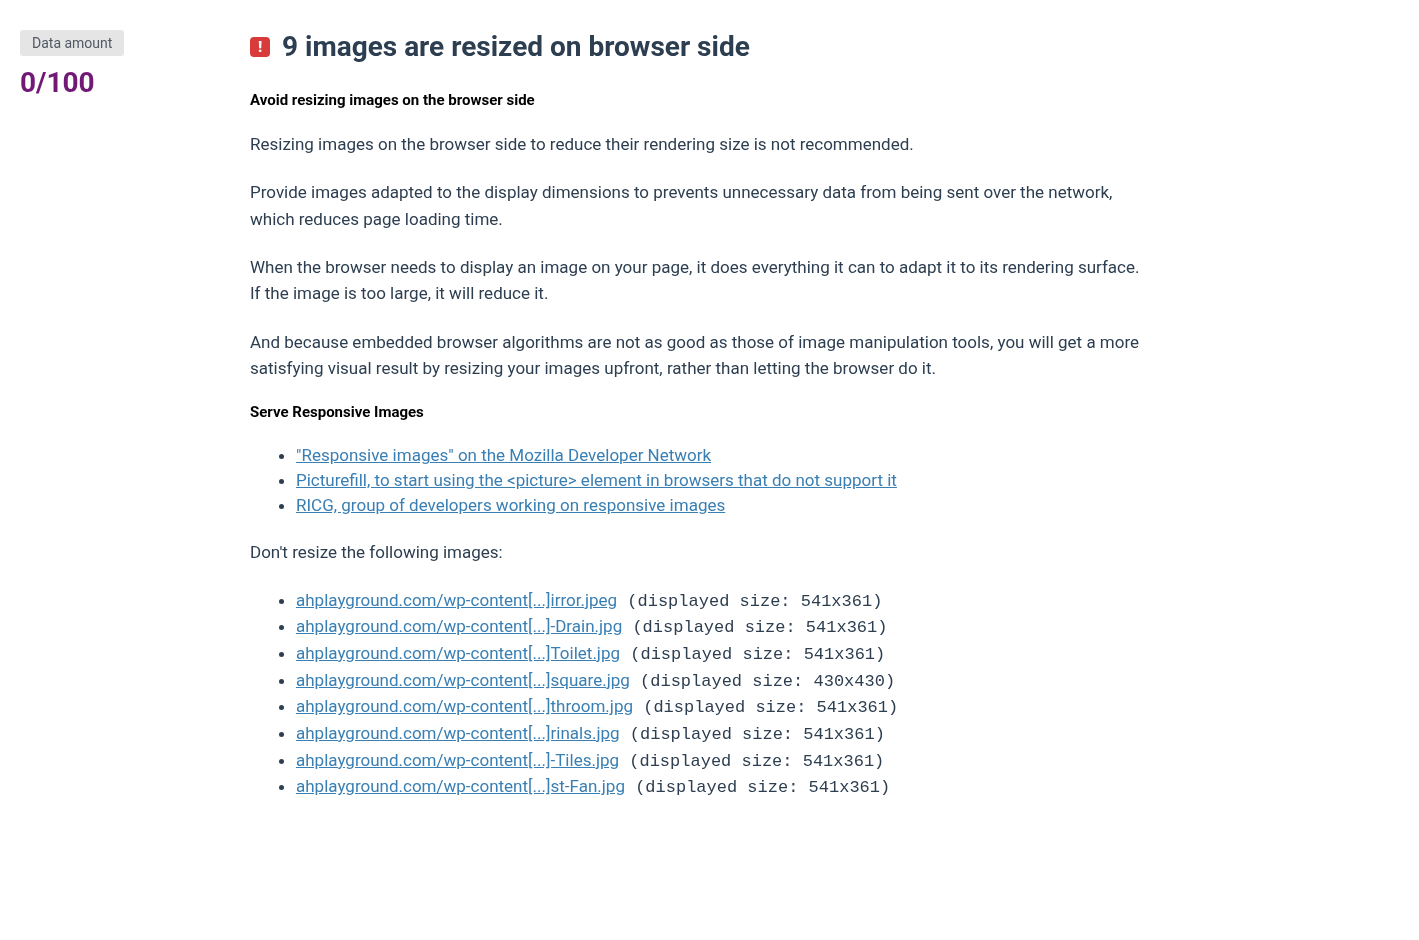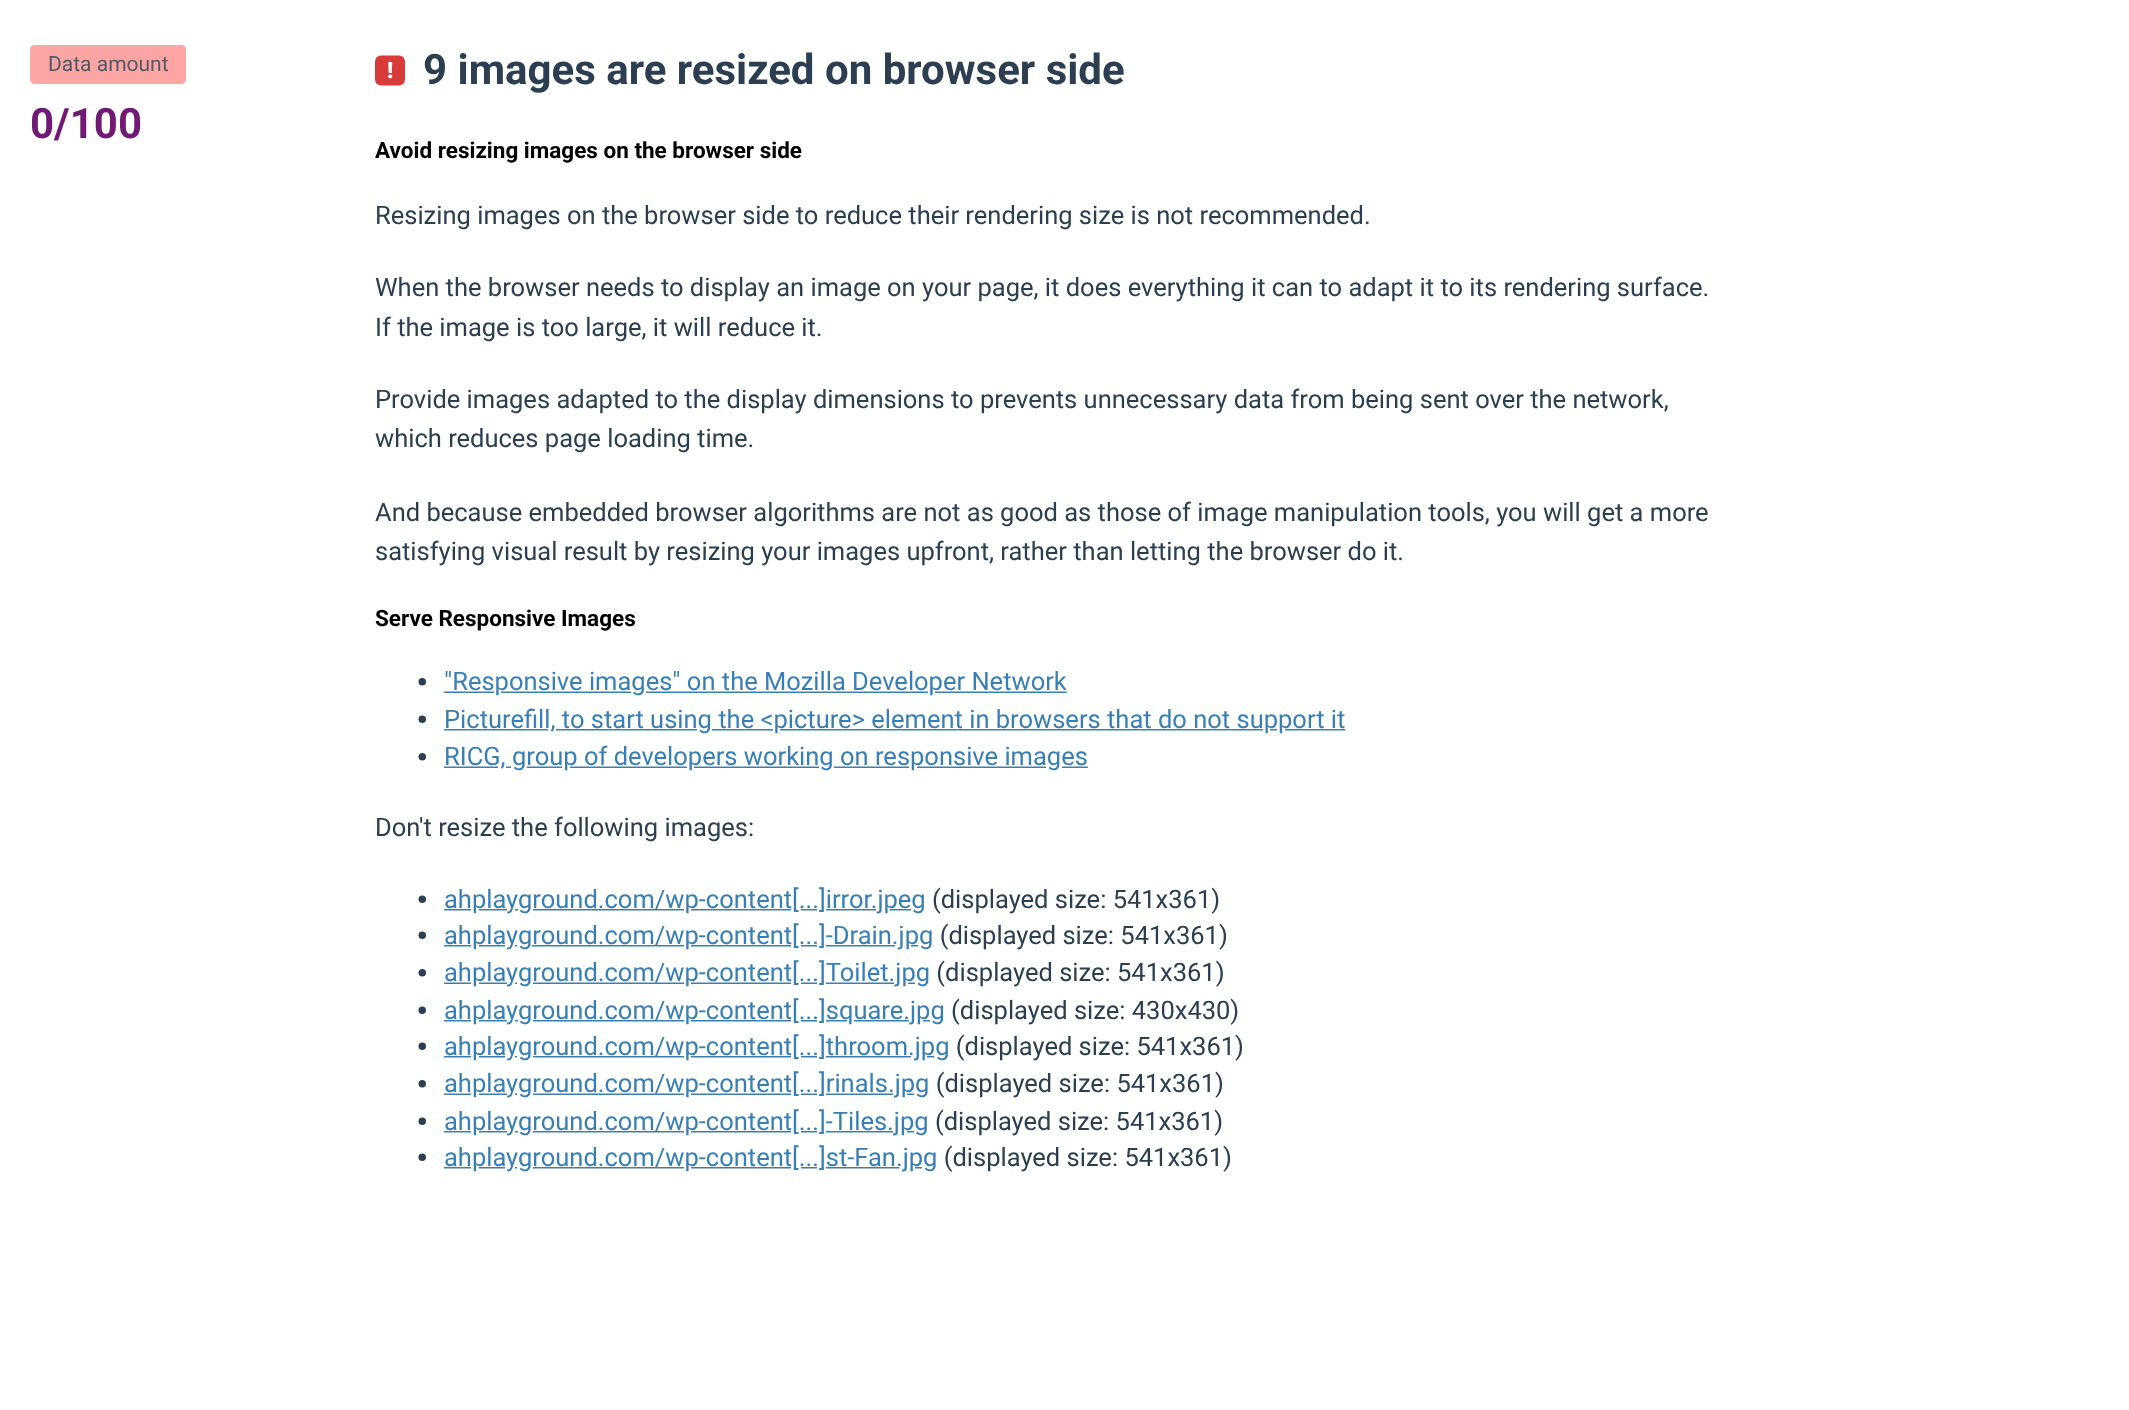--- a/index.html
+++ b/index.html
@@ -13,21 +13,21 @@
       color: #2c3e50;
       display: flex;
       padding: 30px 20px;
     }
     .sidebar {
       width: 200px;
       flex-shrink: 0;
     }
     .badge {
       display: inline-block;
-      background: #fca5a5;
+      background: #e5e5e5;
       color: #525964;
       padding: 5px 12px;
       border-radius: 3px;
       font-size: 14px;
     }
     .score {
       font-size: 28px;
       font-weight: 700;
       color: #701a75;
       margin-top: 10px;
@@ -81,41 +81,42 @@
       font-size: 17px;
       line-height: 1.45;
       color: #2c3e50;
     }
     a {
       color: #3a7fb3;
       text-decoration: underline;
     }
     .size-text {
       color: #2c3e50;
+      font-family: Liberation Mono, monospace;
     }
   </style>
 </head>
 <body>
 
 <div class="sidebar">
   <span class="badge">Data amount</span>
   <div class="score">0/100</div>
 </div>
 
 <div class="main">
   <div class="title-row">
     <span class="warn-icon">!</span>
     <h1>9 images are resized on browser side</h1>
   </div>
 
 
   <h3>Avoid resizing images on the browser side</h3>
   <p>Resizing images on the browser side to reduce their rendering size is not recommended.</p>
+  <p>Provide images adapted to the display dimensions to prevents unnecessary data from being sent over the network, which reduces page loading time.</p>
   <p>When the browser needs to display an image on your page, it does everything it can to adapt it to its rendering surface. If the image is too large, it will reduce it.</p>
-  <p>Provide images adapted to the display dimensions to prevents unnecessary data from being sent over the network, which reduces page loading time.</p>
   <p>And because embedded browser algorithms are not as good as those of image manipulation tools, you will get a more satisfying visual result by resizing your images upfront, rather than letting the browser do it.</p>
 
   <h3>Serve Responsive Images</h3>
 
   <ul>
     <li><a href="#">"Responsive images" on the Mozilla Developer Network</a></li>
     <li><a href="#">Picturefill, to start using the &lt;picture&gt; element in browsers that do not support it</a></li>
     <li><a href="#">RICG, group of developers working on responsive images</a></li>
   </ul>
 

